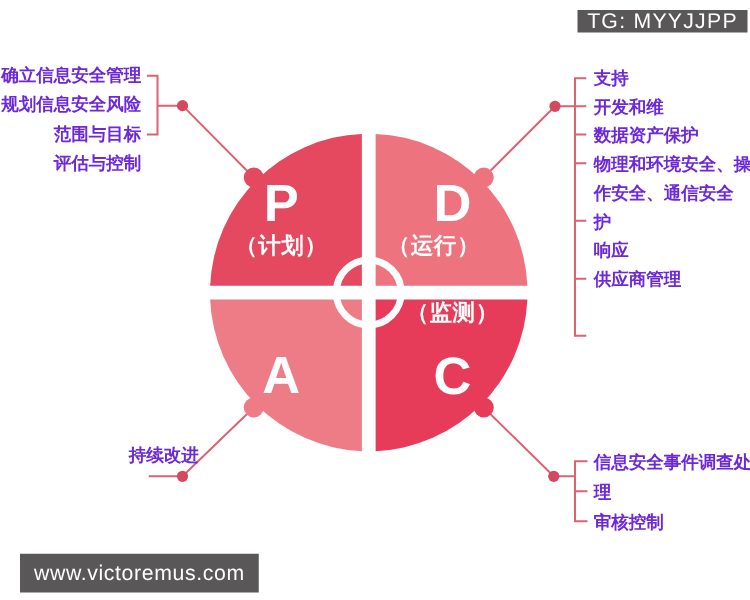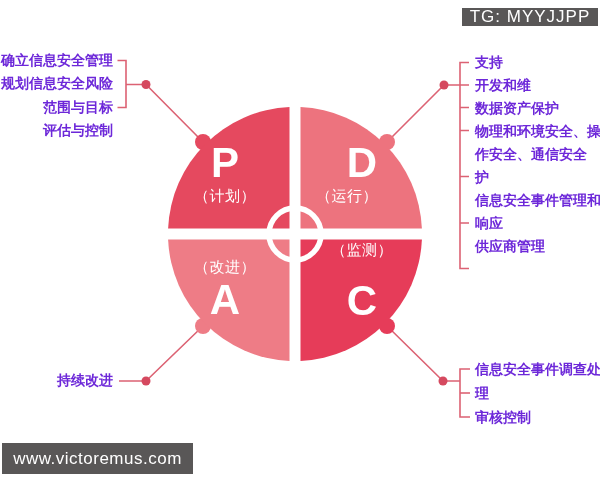--- a/index.html
+++ b/index.html
@@ -5,41 +5,41 @@
   html,body{margin:0;padding:0;background:#fff;}
   .stage{
     position:relative;width:600px;height:480px;background:#ffffff;overflow:hidden;
     font-family:"Liberation Sans","DejaVu Sans",sans-serif;
   }
   
   .list{position:absolute;color:#6d28d9;font-size:14px;font-weight:600;}
   .list .row{white-space:nowrap;}
   .left-col{left:0;width:113px;text-align:right;line-height:23.4px;}
   .plan-list{top:49px;}
-  .act-list{top:369px;}
+  .act-list{top:353px;padding-left:46px;}
   .do-list{left:475px;top:51px;line-height:23px;text-align:left;}
   .check-list{left:475px;top:357px;line-height:24px;text-align:left;}
   
   .q-letter{position:absolute;width:80px;text-align:center;color:#ffffff;
     font-size:42px;font-weight:700;line-height:48px;}
   .q-sub{position:absolute;width:110px;text-align:center;color:#ffffff;
-    font-size:15px;font-weight:400;line-height:20px;letter-spacing:.5px;}
+    font-size:18px;font-weight:700;line-height:20px;letter-spacing:.5px;}
   .p-letter{left:185px;top:139px;}
   .d-letter{left:322px;top:139px;}
   .a-letter{left:185px;top:276px;}
   .c-letter{left:322px;top:277px;}
   .p-sub{left:170px;top:186px;}
   .d-sub{left:292px;top:186px;}
   .a-sub{left:170px;top:257px;}
   .c-sub{left:307px;top:240px;}
   
   .badge{position:absolute;background:#595757;color:#ffffff;
     display:flex;align-items:center;justify-content:center;}
   .tg-badge{left:462px;top:8px;width:136px;height:18px;font-size:17px;letter-spacing:1px;}
-  .watermark{left:2px;top:443px;width:191px;height:31px;font-size:17px;letter-spacing:.5px;}
+  .watermark{left:16px;top:443px;width:191px;height:31px;font-size:17px;letter-spacing:.5px;}
   svg{position:absolute;left:0;top:0;}
 </style>
 </head>
 <body>
 
 <div class="stage">
 
   <svg width="600" height="480" viewBox="0 0 600 480">
 
     <g fill="none" stroke-width="1.6" stroke="#dc6273">
@@ -75,40 +75,38 @@
       <circle cx="444" cy="85" r="4.5"></circle>
       <circle cx="146" cy="381" r="4.5"></circle>
       <circle cx="443" cy="381" r="4.5"></circle>
     </g>
   </svg>
 
   <div class="q-letter p-letter">P</div>
   <div class="q-sub    p-sub">（计划）</div>
   <div class="q-letter d-letter">D</div>
   <div class="q-sub    d-sub">（运行）</div>
-  <div class="q-sub    a-sub">（改进）</div>
   <div class="q-letter a-letter">A</div>
   <div class="q-sub    c-sub">（监测）</div>
   <div class="q-letter c-letter">C</div>
 
   <div class="list left-col plan-list">
     <div class="row">确立信息安全管理</div>
     <div class="row">规划信息安全风险</div>
     <div class="row">范围与目标</div>
     <div class="row">评估与控制</div>
   </div>
 
   <div class="list do-list">
     <div class="row">支持</div>
     <div class="row">开发和维</div>
     <div class="row">数据资产保护</div>
     <div class="row">物理和环境安全、操</div>
     <div class="row">作安全、通信安全</div>
     <div class="row">护</div>
-    <div class="row">信息安全事件管理和</div>
     <div class="row">响应</div>
     <div class="row">供应商管理</div>
   </div>
 
   <div class="list left-col act-list">
     <div class="row">持续改进</div>
   </div>
 
   <div class="list check-list">
     <div class="row">信息安全事件调查处</div>

